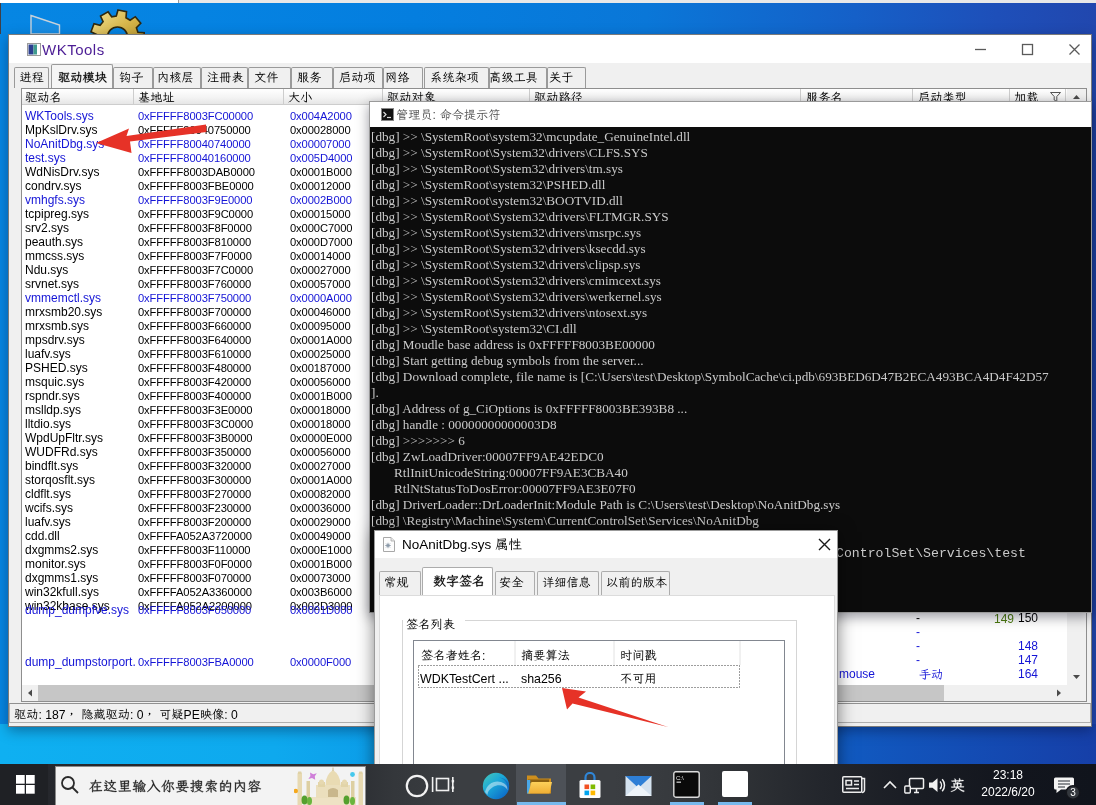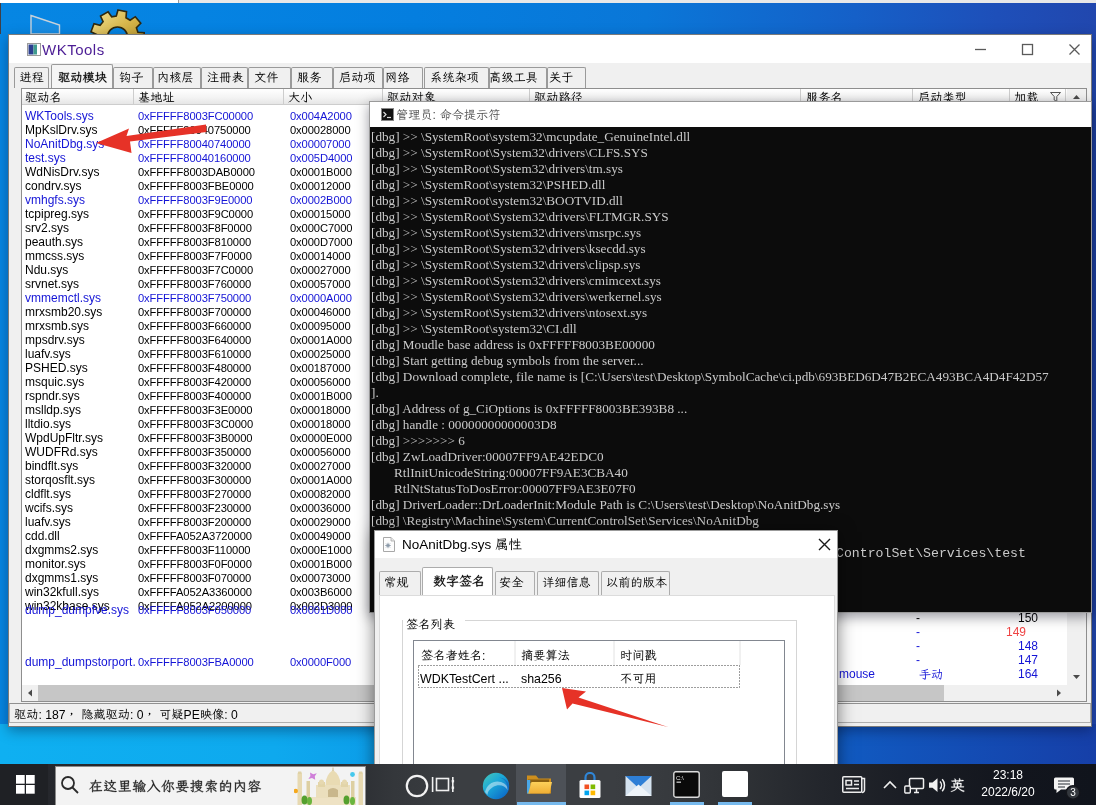--- a/index.html
+++ b/index.html
@@ -407,21 +407,21 @@
       </div>
       <div class="r b" style="top:566.5px">
         <span class="c1">dump_dumpstorport....</span>
         <span class="c2">0xFFFFF8003FBA0000</span>
         <span class="c3">0x0000F000</span>
       </div>
     <div id="rightrows">
         <div style="position:absolute;left:894px;top:523px;color:#000">-</div>
         <div style="position:absolute;left:972px;top:523px;width:44px;text-align:right;color:#000">150</div>
         <div style="position:absolute;left:894px;top:537px;color:#1414d6">-</div>
-        <div style="position:absolute;left:972px;top:537px;width:44px;text-align:center;color:#ef4444">149</div>
+        <div style="position:absolute;left:972px;top:524px;width:44px;text-align:left;color:#4d7c0f">149</div>
         <div style="position:absolute;left:894px;top:551px;color:#1414d6">-</div>
         <div style="position:absolute;left:972px;top:551px;width:44px;text-align:right;color:#1414d6">148</div>
         <div style="position:absolute;left:894px;top:565px;color:#1414d6">-</div>
         <div style="position:absolute;left:972px;top:565px;width:44px;text-align:right;color:#1414d6">147</div>
         <div style="position:absolute;left:817px;top:579px;color:#1414d6">mouse</div>
         <div style="position:absolute;left:972px;top:579px;width:44px;text-align:right;color:#1414d6">164</div>
       </div>
     <div class="sb" style="left:1045px;top:16px;width:19px;height:563px"></div>
     <div class="sbtn" style="left:1045px;top:0;width:19px;height:16px"><svg width="19" height="16">
           <path d="M6 10 L9.5 6 L13 10 Z" fill="#4a4a4a"></path>

